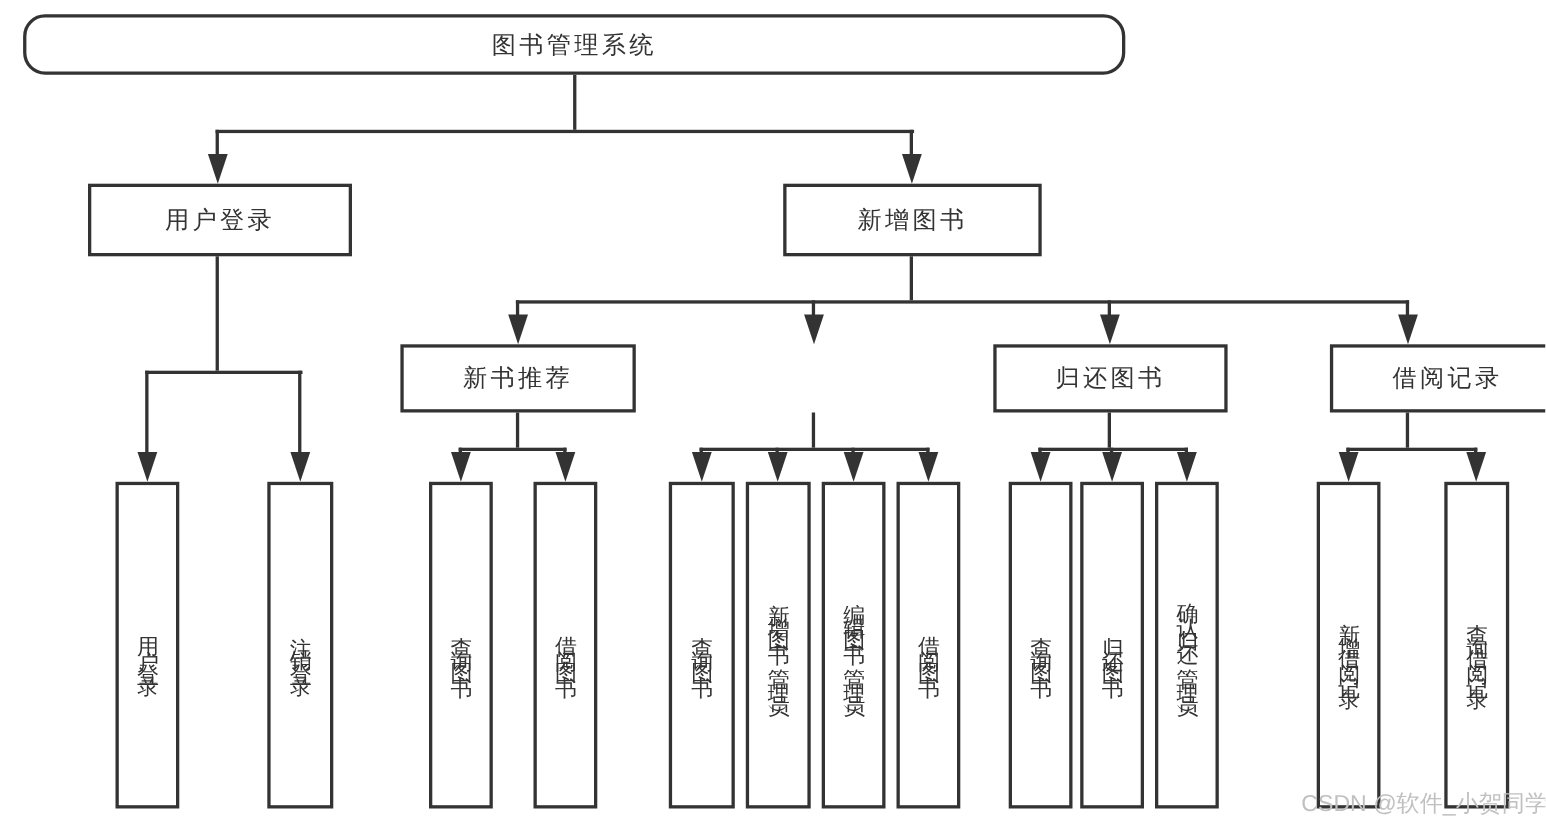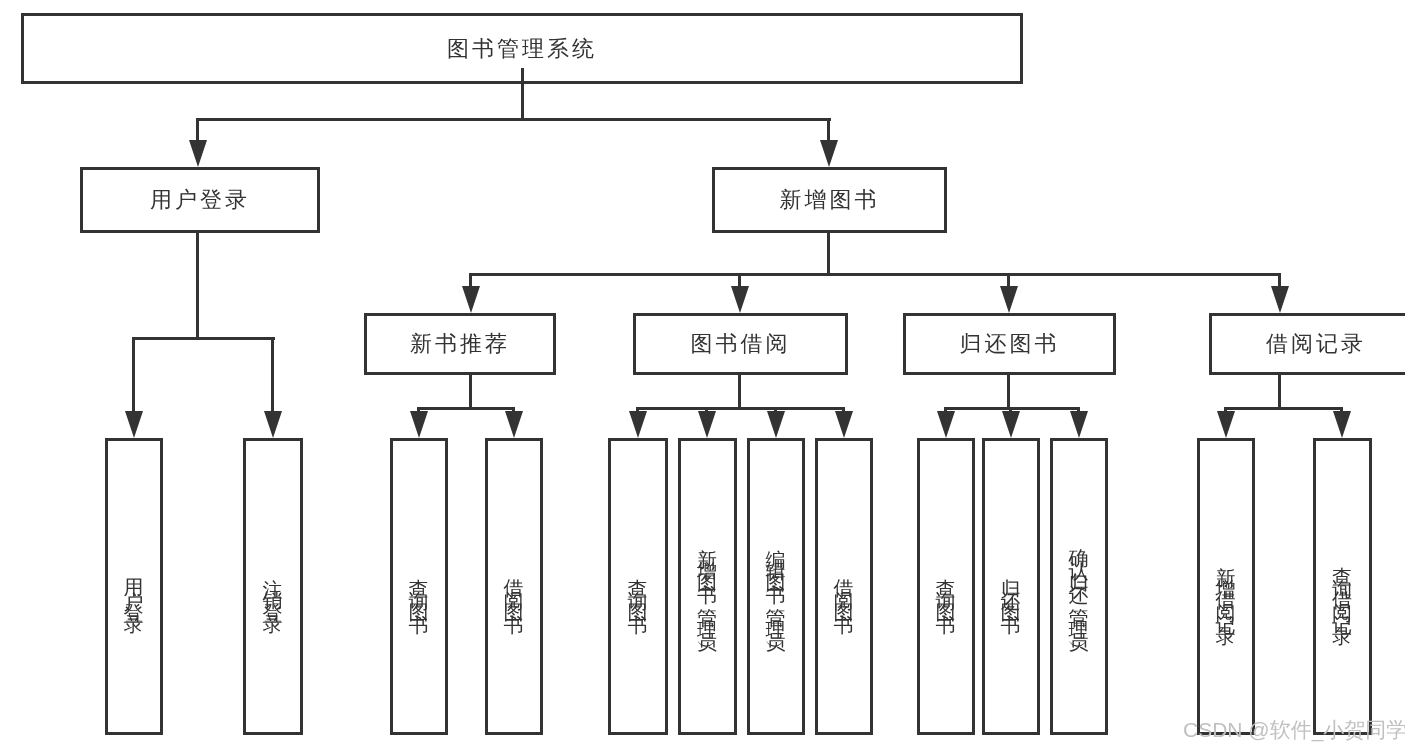--- a/index.html
+++ b/index.html
@@ -33,21 +33,21 @@
   .wm{
     position:absolute;left:1183px;top:716px;z-index:5;
     color:#c0c0c0;font-size:21px;white-space:nowrap;
   }
 </style>
 </head>
 <body>
 
 <div id="canvas">
 
-  <div class="node root" style="left:21px;top:13px;width:1002px;height:71px;">
+  <div class="node root" style="left:21px;top:13px;width:1002px;height:55px;border-radius:20px;">
     <span class="lbl">图书管理系统</span>
   </div>
 
   <div>
     <div class="v" style="left:521px;top:68px;height:50px;"></div>
     <div class="h" style="left:196px;top:118px;width:635px;"></div>
     <div class="v" style="left:196px;top:118px;height:24px;"></div>
     <div class="ah" style="left:189px;top:140px;"></div>
     <div class="v" style="left:827px;top:118px;height:24px;"></div>
     <div class="ah" style="left:820px;top:140px;"></div>
@@ -75,25 +75,22 @@
     <div class="v" style="left:469px;top:273px;height:15px;"></div>
     <div class="ah" style="left:462px;top:286px;"></div>
     <div class="v" style="left:738px;top:273px;height:15px;"></div>
     <div class="ah" style="left:731px;top:286px;"></div>
     <div class="v" style="left:1007px;top:273px;height:15px;"></div>
     <div class="ah" style="left:1000px;top:286px;"></div>
     <div class="v" style="left:1278px;top:273px;height:15px;"></div>
     <div class="ah" style="left:1271px;top:286px;"></div>
   </div>
 
-  <div class="node lv3" style="left:364px;top:313px;width:192px;height:62px;">
+  <div class="node lv3" style="left:364px;top:313px;width:214px;height:62px;">
     <span class="lbl">新书推荐</span>
-  </div>
-  <div class="node lv3" style="left:633px;top:313px;width:215px;height:62px;">
-    <span class="lbl">图书借阅</span>
   </div>
   <div class="node lv3" style="left:903px;top:313px;width:213px;height:62px;">
     <span class="lbl">归还图书</span>
   </div>
   <div class="node lv3" style="left:1173px;top:313px;width:214px;height:62px;margin-left:36px;">
     <span class="lbl">借阅记录</span>
   </div>
 
   <div>
     <div class="v" style="left:469px;top:375px;height:32px;"></div>

